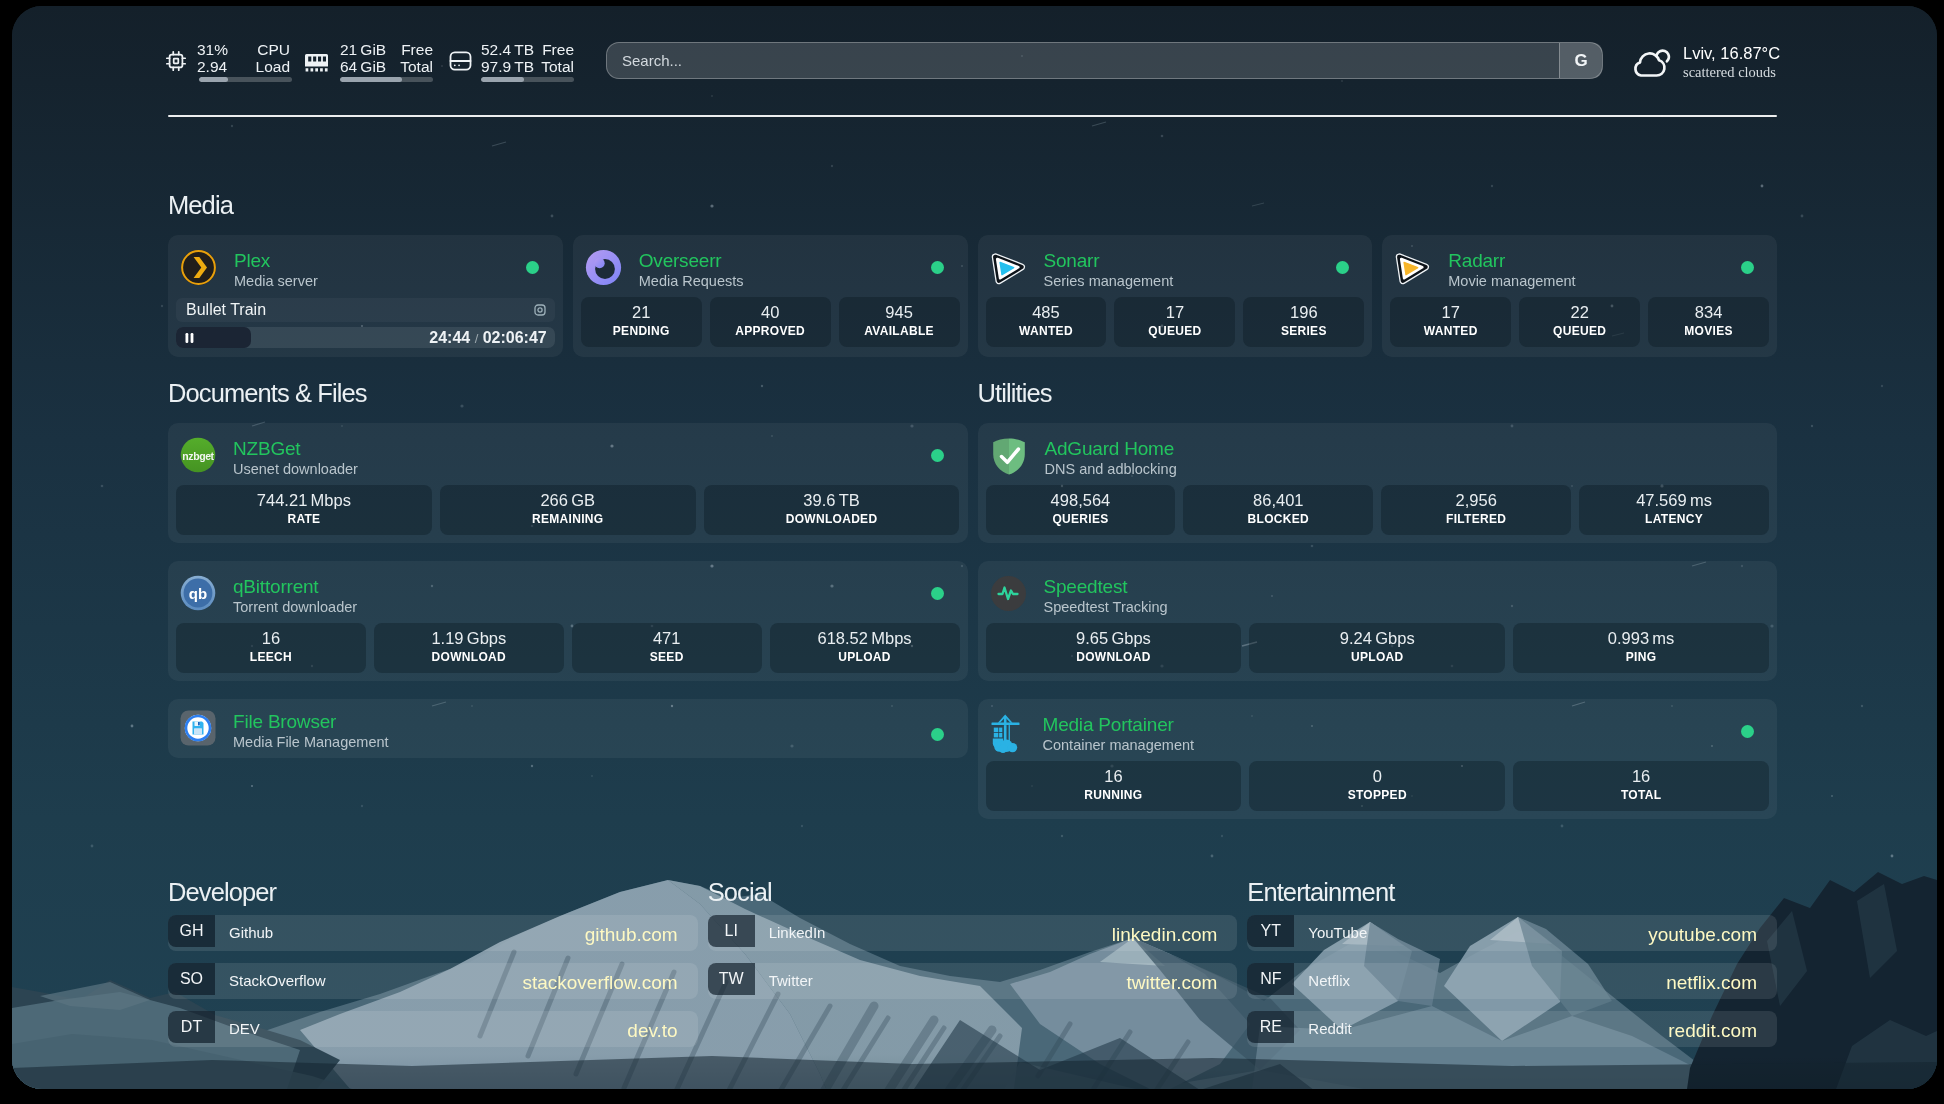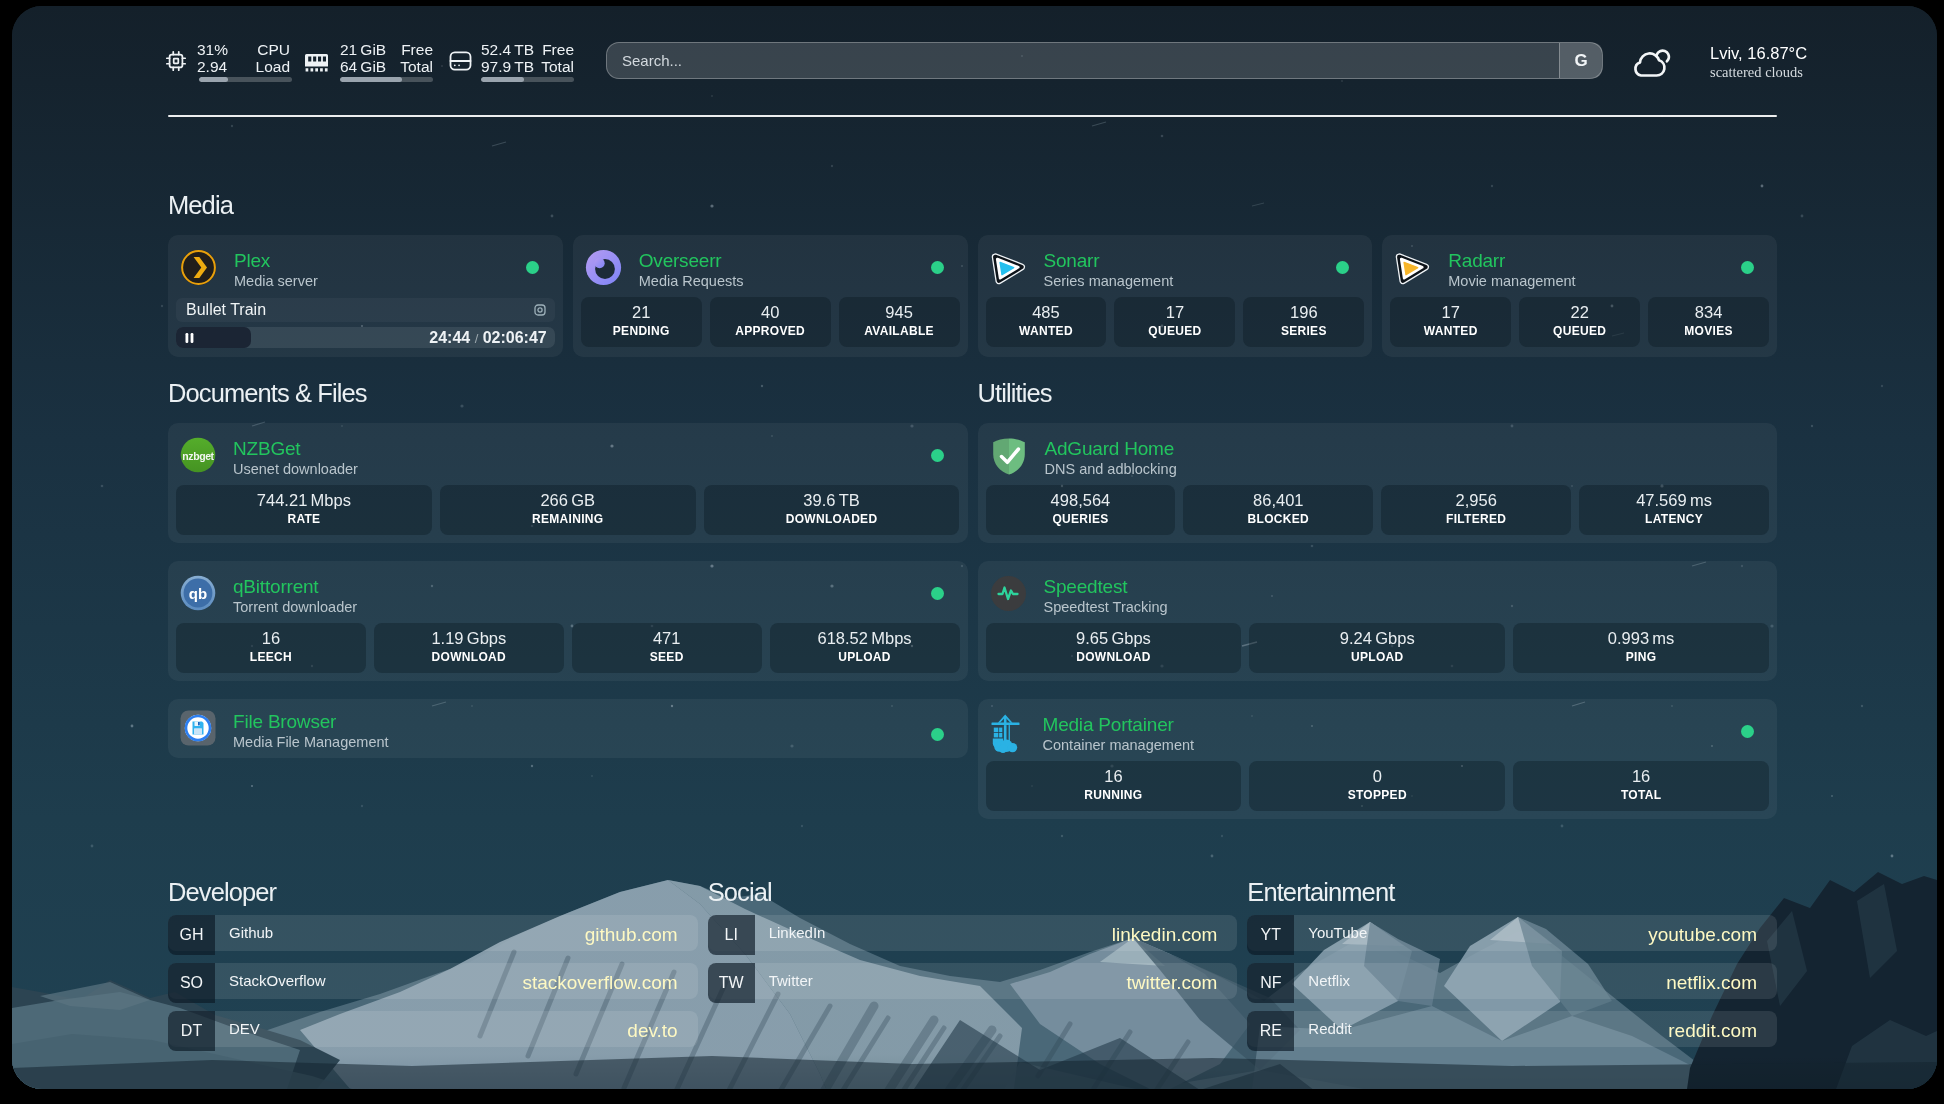--- a/index.html
+++ b/index.html
@@ -57,21 +57,21 @@
 .prow2 { position:absolute; left:8px; right:8px; top:92px; height:21px;
   background:rgba(255,255,255,0.085); border-radius:7px; }
 .prow2 .pill { position:absolute; left:0; top:0; bottom:0; width:75px;
   background:#1b2534; border-radius:7px; }
 .prow2 .time { position:absolute; right:8px; top:1.5px; color:#eef2f5;
   font-size:16px; font-weight:700; }
 .prow2 .time i { font-style:normal; color:#9aa6ad; font-size:13px; font-weight:400; }
 
 .bmrow { position:absolute; width:529.7px; height:36px;
   background:rgba(255,255,255,0.10); border-radius:8px; }
-.bmabbr { position:absolute; left:0; top:0; width:47px; height:40px;
+.bmabbr { position:absolute; left:0; top:0; width:47px; height:32px;
   background:rgba(10,24,36,0.66); border-radius:8px 0 0 8px; color:#f2f5f7;
   font-size:16px; display:flex; align-items:center; justify-content:center; }
 .bmname { position:absolute; left:61px; top:8.5px; color:#f2f5f7; font-size:15px; }
 .bmurl { position:absolute; right:20px; top:8.5px; color:#fef9c3; font-size:19px; }
 </style>
 </head>
 <body>
 <div id="win">
 <svg id="bg" width="1925" height="1083" viewBox="0 0 1925 1083">
 <defs>
@@ -296,21 +296,21 @@
     </div>
 <div id="search">
       <div class="ph">Search...</div>
       <div class="gbtn">G</div>
     </div>
 <svg class="abs" style="left:1618px;top:38px" width="42" height="34" viewBox="0 0 42 34" fill="none" stroke="#f2f5f7" stroke-width="2.7" stroke-linecap="round" stroke-linejoin="round">
   <path d="M27 15.5 a6.2 6.2 0 0 1 3-8.3 6.2 6.2 0 0 1 8.3 3 6.2 6.2 0 0 1-1.4 7"></path>
   <path d="M11 31.5 h15.5 a7.8 7.8 0 0 0 2.6-15.2 9.8 9.8 0 0 0-19.1 2.1 6.8 6.8 0 0 0 1 13.1z" fill="#15212c"></path>
 </svg>
 <div id="weather">
-      <div class="wt" style="margin-left:78px">
+      <div class="wt" style="margin-left:51px">
   <div class="l1">Lviv, 16.87°C</div>
         <div class="l2">scattered clouds</div>
 </div>
     </div>
 <div id="divider"></div>
 
 <div class="h1" style="left:156px;top:185px">Media</div>
 <div class="card" style="left:156px;top:229px;width:394.75px;height:122px">
   <div class="chead">
     <svg width="37" height="37" viewBox="0 0 37 37">

